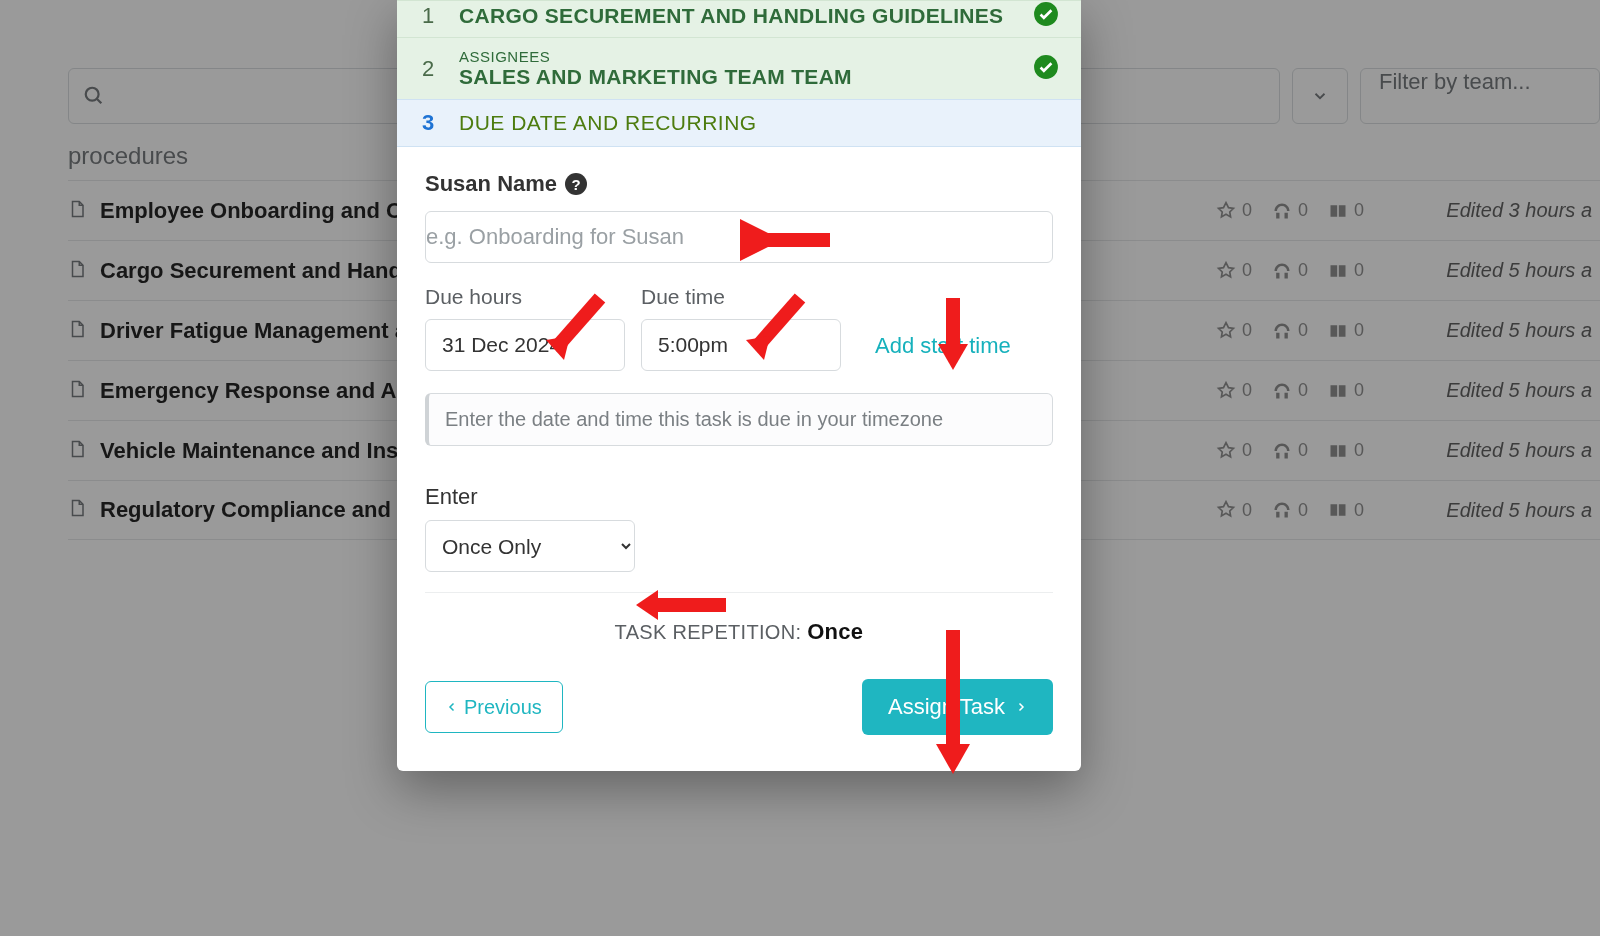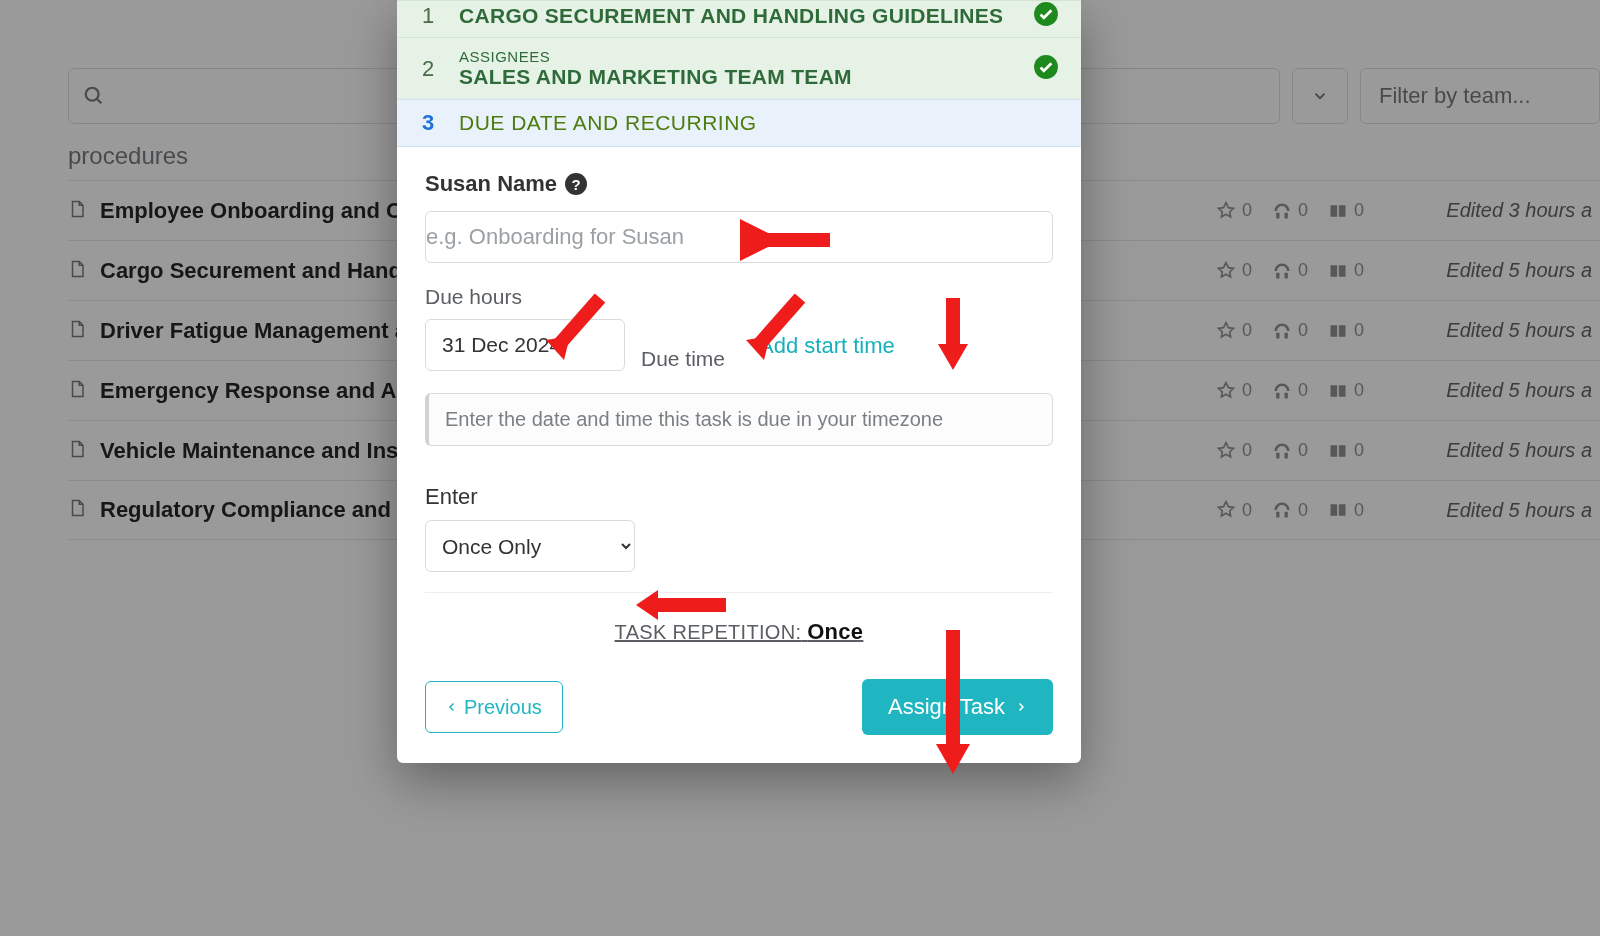--- a/index.html
+++ b/index.html
@@ -46,21 +46,21 @@
     height: 56px; width: 56px;
     display:flex; align-items:center; justify-content:center;
     color:#6b6f73;
     background:#fff;
   }
   .filter-box {
     border: 1px solid #d7dbde;
     border-radius: 6px;
     height: 56px;
     padding: 0 18px;
-    display:flex; align-items:center;
+    display:flex; align-items:flex-start;
     color:#6b6f73;
     font-size: 22px;
     background:#fff;
     min-width: 240px;
   }
   .crumb {
     color:#6b6f73; font-size: 24px; padding: 8px 0 10px 0;
   }
   .list { }
   .list-row {
@@ -154,26 +154,26 @@
     background:#fcfcfd;
   }
   .select {
     width:210px;
     border:1px solid #d7dbde; border-radius:6px;
     height:52px; padding:0 12px;
     font-size:21px; color:#333;
     background:#fff;
   }
   hr.sep { border:none; border-top:1px solid #eceeef; margin: 20px 0 0 0; }
-  .rep-line { text-align:center; padding: 26px 0 10px 0; font-size:20px; color:#5b5f63; letter-spacing:.3px;text-decoration:underline; }
+  .rep-line { text-align:center; padding: 26px 0 10px 0; font-size:20px; color:#5b5f63; letter-spacing:.3px; }
   .rep-line b { color:#111; font-weight:700; font-size:22px; }
 
   .modal-actions {
     display:flex; justify-content:space-between; align-items:center;
-    padding: 24px 28px 28px 28px;
+    padding: 24px 28px 36px 28px;
   }
   .btn-outline {
     border:1px solid #1fb6c1; color:#1fb6c1; background:#fff;
     border-radius:6px; height:52px; padding:0 20px;
     font-size:20px; display:flex; align-items:center; gap:6px;
     cursor:pointer;
   }
   .btn-primary {
     border:none; background:#1fb6c1; color:#fff;
     border-radius:6px; height:56px; padding:0 26px;
@@ -393,20 +393,21 @@
       <div style="height:14px"></div>
       <input class="input" placeholder="e.g. Onboarding for Susan" style="">
 
       <div class="row">
         <div class="col">
           <div class="sublabel">Due hours</div>
           <input class="date-input" value="31 Dec 2024" style="">
         </div>
         <div class="col">
           <div class="sublabel">Due time</div>
+          <input class="time-input" value="5:00pm" style="">
         </div>
         <a class="link" style="padding-bottom:12px">Add start time</a>
       </div>
 
       <div class="hint-box">Enter the date and time this task is due in your timezone</div>
 
       <div style="height:38px"></div>
       <div class="sublabel" style="font-size:22px;color:#333;font-weight:500">Enter</div>
       <div style="height:10px"></div>
       <select class="select">

